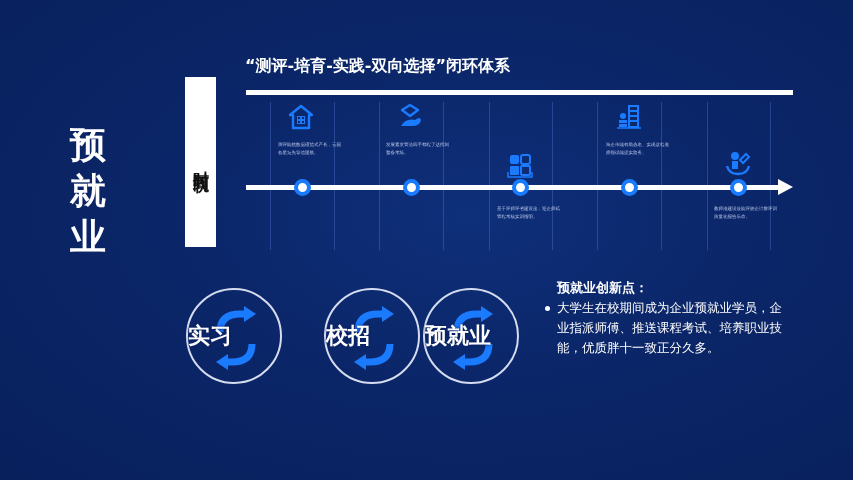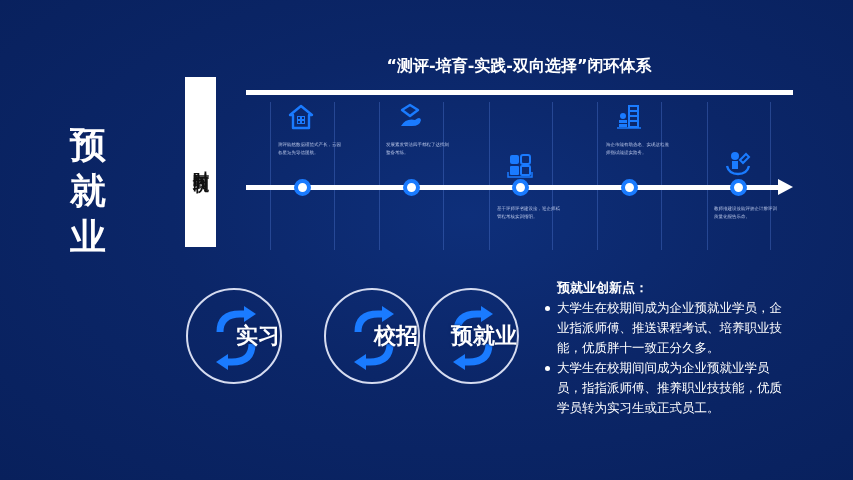--- a/index.html
+++ b/index.html
@@ -18,21 +18,21 @@
   .axis-box {
     left: 185px; top: 77px; width: 31px; height: 170px;
     background: #ffffff; color: #111111;
     display: flex; align-items: center; justify-content: center;
   }
   .axis-box span {
     writing-mode: vertical-rl; text-orientation: upright;
     font-size: 16px; font-weight: bold; letter-spacing: 2px;
   }
   .top-title {
-    left: 245px; top: 56px; width: 548px; text-align: center;
+    left: 245px; top: 56px; width: 548px; text-align: left;
     font-size: 16px; font-weight: bold;
   }
   .top-bar {
     left: 246px; top: 90px; width: 547px; height: 5px; background: #ffffff;
   }
   .vline {
     top: 102px; width: 1px; height: 148px; background: rgba(90,130,220,0.35);
   }
   .timeline {
     left: 246px; top: 185px; width: 535px; height: 5px; background: #ffffff;
@@ -47,21 +47,21 @@
     background: #ffffff; border: 4px solid #1a7bff; margin-left: -8px;
   }
   .icon { width: 26px; height: 26px; margin-left: -13px; }
   .note {
     width: 64px; font-size: 4.5px; line-height: 8px; color: #b9c6e8;
     word-break: break-all;
   }
   .circle {
     top: 288px; width: 96px; height: 96px; border-radius: 50%;
     border: 2px solid #d6dcf0; box-sizing: border-box;
-    display: flex; align-items: center; justify-content: flex-end;
+    display: flex; align-items: center; justify-content: flex-start;
   }
   .circle svg { position: absolute; left: 22px; top: 16px; }
   .circle .label {
     position: relative; font-size: 22px; font-weight: bold; color: #ffffff;
     text-shadow: 0 0 3px #0a1f5c;
   }
   .side-title { left: 557px; top: 279px; font-size: 13px; font-weight: bold; font-family: Liberation Serif, serif; }
   .bullets { left: 545px; top: 298px; width: 240px; font-size: 12.5px; line-height: 20px; }
   .bullet { position: relative; padding-left: 12px; margin: 0; }
   .bullet::before {
@@ -170,14 +170,13 @@
     <path d="M34 0 L46 8 L34 16 Z" fill="#1a7bff"></path>
     <path d="M42 38 Q42 56 22 56 L16 56" fill="none" stroke="#1a7bff" stroke-width="7"></path>
     <path d="M18 48 L6 56 L18 64 Z" fill="#1a7bff"></path>
   </svg>
   <span class="label">预就业</span>
 </div>
 
 <div class="abs side-title">预就业创新点：</div>
 <div class="abs bullets">
   <p class="bullet">大学生在校期间成为企业预就业学员，企业指派师傅、推送课程考试、培养职业技能，优质胖十一致正分久多。</p>
-  <p class="bullet">大学生在校期间间成为企业预就业学员员，指指派师傅、推养职业技技能，优质学员转为实习生或正式员工。</p>
 </div>
 
 </body></html>

